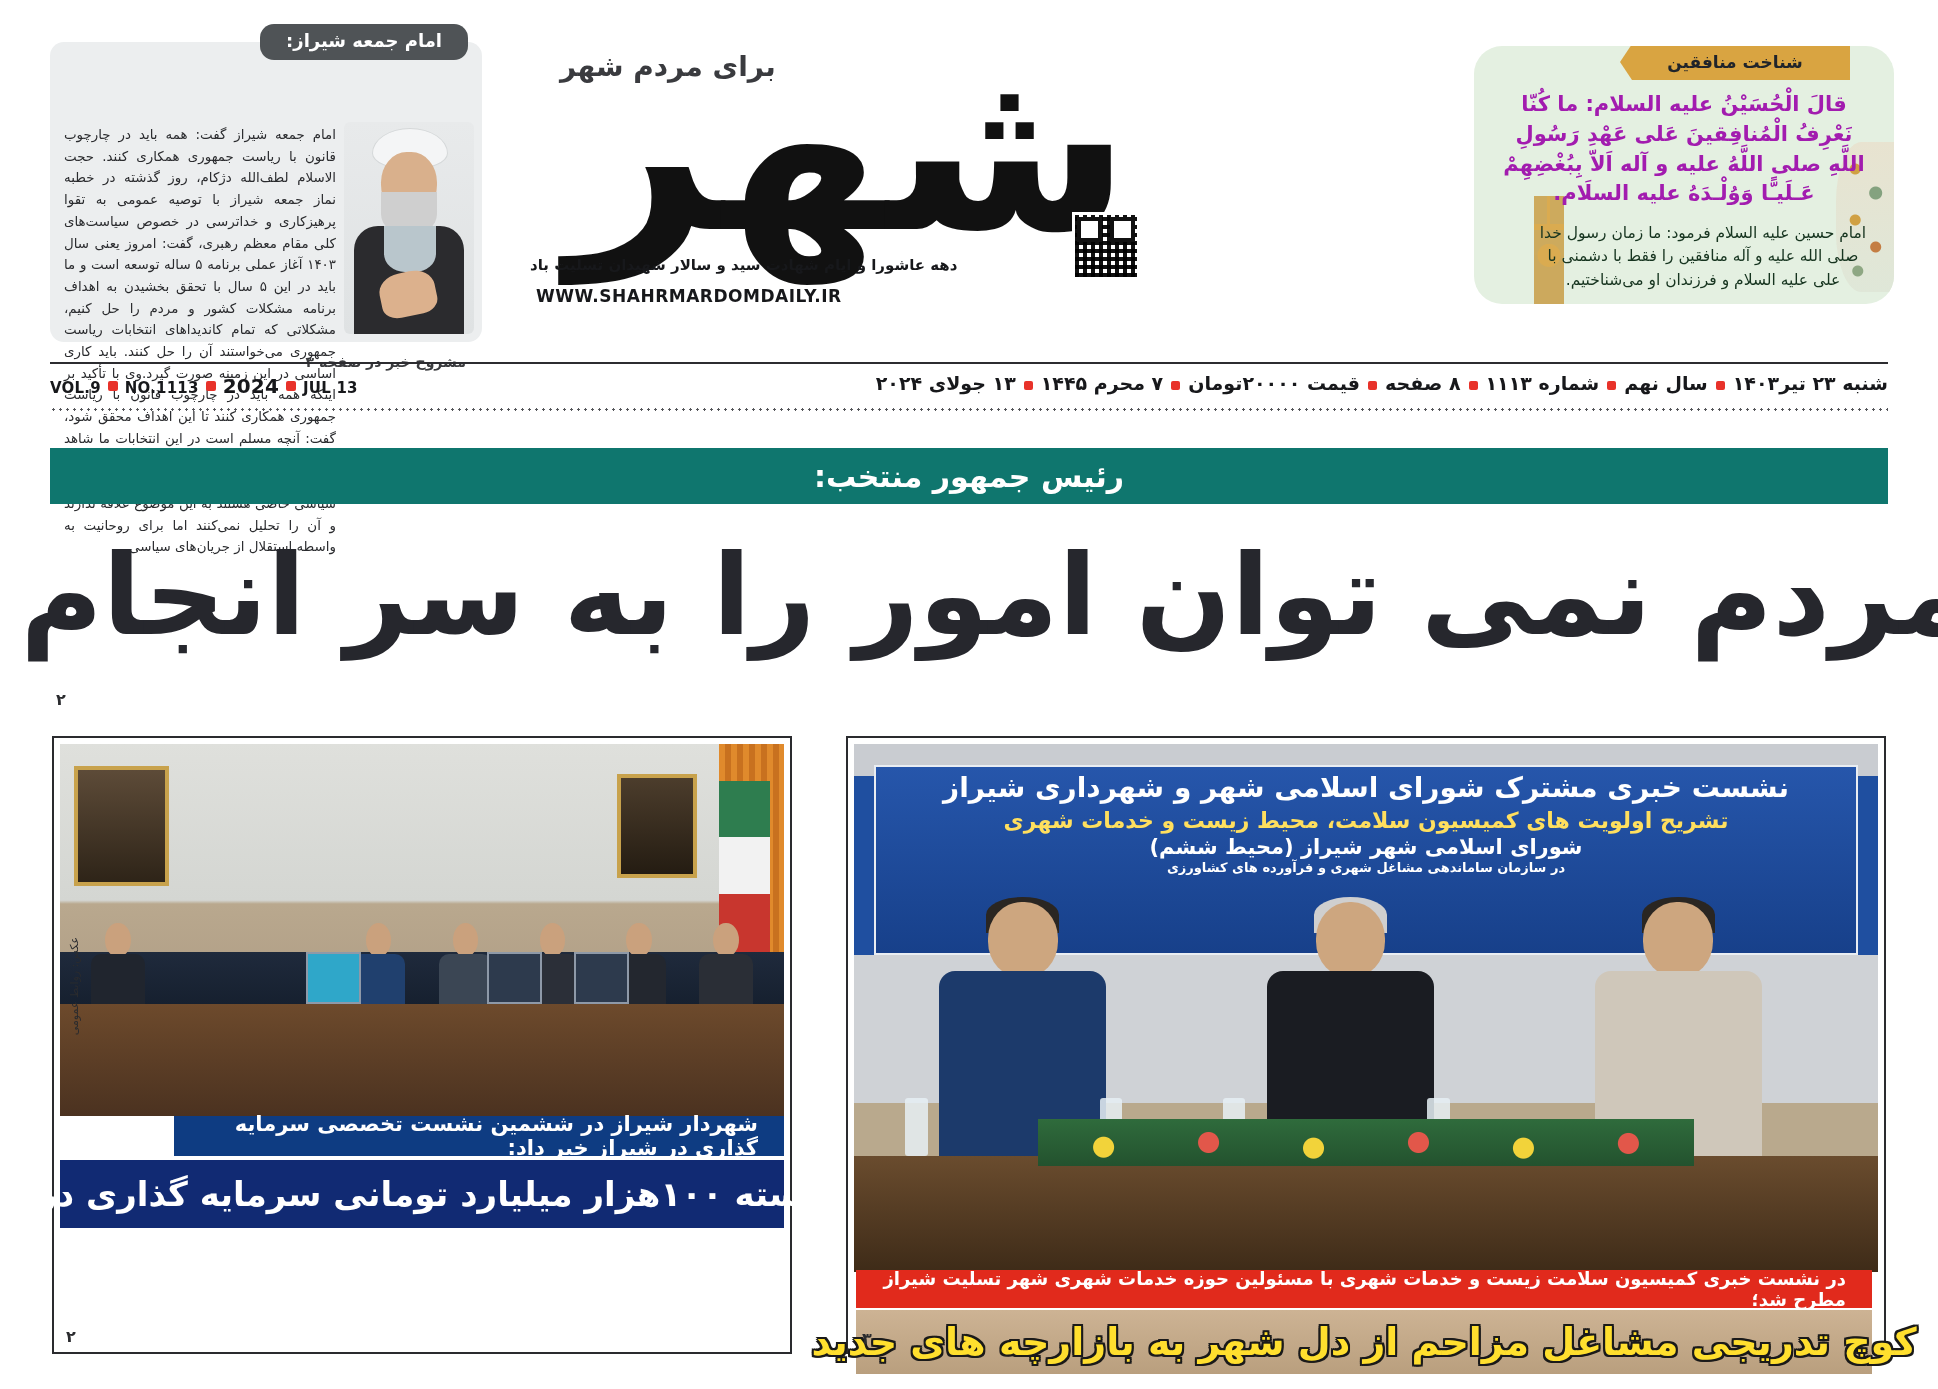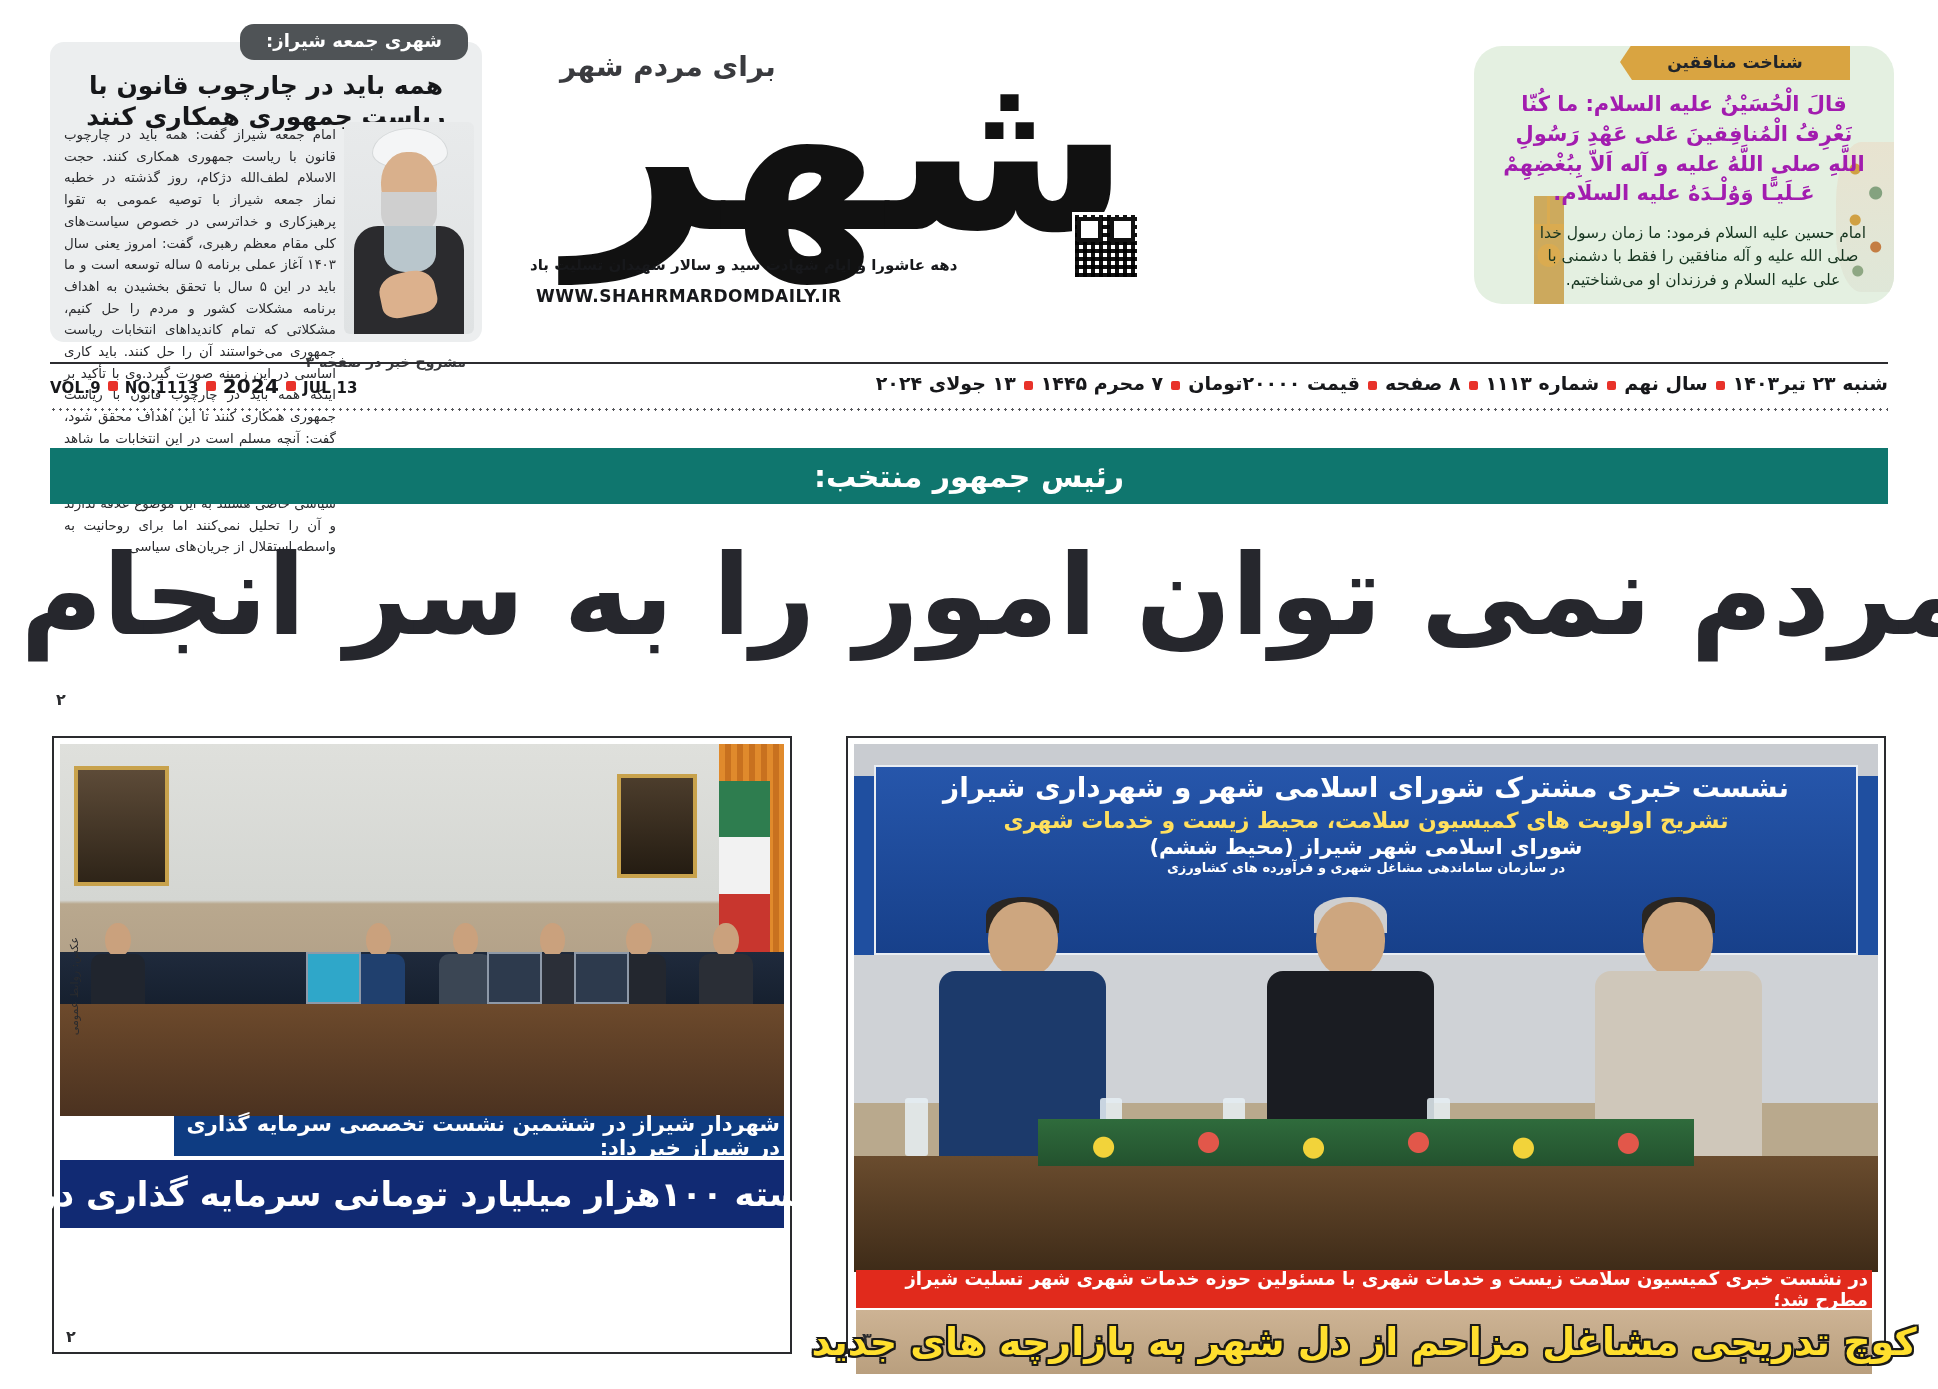--- a/index.html
+++ b/index.html
@@ -275,21 +275,21 @@
   .scene-r .wm{
     position:absolute;left:46%;top:56%;color:rgba(255,255,255,.55);font-size:15px;font-weight:bold;direction:ltr;
   }
   .scene-r .wm2{
     position:absolute;left:44%;top:62%;color:rgba(255,255,255,.5);font-size:13px;font-weight:bold;
   }
 
   
   .cap-kicker{
     position:absolute;color:#fff;font-weight:bold;display:flex;align-items:center;justify-content:center;
-    box-sizing:border-box;padding:0 4px;
+    box-sizing:border-box;padding:0 26px;
   }
   .cap-main{
     position:absolute;font-weight:bold;display:flex;align-items:center;justify-content:center;
     box-sizing:border-box;padding:0 10px;white-space:nowrap;
   }
 
   .kick-left{left:120px;top:378px;width:610px;height:40px;background:#0e3c82;font-size:21px;}
   .main-left{left:6px;top:422px;width:724px;height:68px;background:#112a73;color:#fff;font-size:34px;}
   .pg-left{position:absolute;left:12px;bottom:6px;font-size:16px;font-weight:bold;color:#2a2b2e;}
 
@@ -304,22 +304,21 @@
   .pg-right{position:absolute;left:14px;bottom:4px;font-size:16px;font-weight:bold;color:#2a2b2e;}
 </style>
 </head>
 <body>
 
 <div class="page">
 
   <div class="masthead">
 
     <div class="imam-box">
-      <div class="imam-tag">شهری جمعه شیراز:</div>
-      <div class="imam-headline">همه باید در چارچوب قانون با ریاست جمهوری همکاری کنند</div>
+      <div class="imam-tag">امام جمعه شیراز:</div>
       <div class="imam-photo">
         <div class="turban"></div>
         <div class="face"></div>
         <div class="beard"></div>
         <div class="body"></div>
         <div class="collar"></div>
         <div class="hand"></div>
       </div>
       <div class="imam-body">امام جمعه شیراز گفت: همه باید در چارچوب قانون با ریاست جمهوری همکاری کنند. حجت الاسلام لطف‌الله دژکام، روز گذشته در خطبه نماز جمعه شیراز با توصیه عمومی به تقوا پرهیزکاری و خداترسی در خصوص سیاست‌های کلی مقام معظم رهبری، گفت: امروز یعنی سال ۱۴۰۳ آغاز عملی برنامه ۵ ساله توسعه است و ما باید در این ۵ سال با تحقق بخشیدن به اهداف برنامه مشکلات کشور و مردم را حل کنیم، مشکلاتی که تمام کاندیداهای انتخابات ریاست جمهوری می‌خواستند آن را حل کنند. باید کاری اساسی در این زمینه صورت گیرد.وی با تأکید بر اینکه همه باید در چارچوب قانون با ریاست جمهوری همکاری کنند تا این اهداف محقق شود، گفت: آنچه مسلم است در این انتخابات ما شاهد ارتقای مردم‌سالاری دینی در کشورمان بودیم. معمولا کسانی که در گروه‌های و دسته‌بندی‌های سیاسی خاصی هستند به این موضوع علاقه ندارند و آن را تحلیل نمی‌کنند اما برای روحانیت به واسطه استقلال از جریان‌های سیاسی…</div>
       <div class="imam-more">مشروح خبر در صفحه ۳</div>

